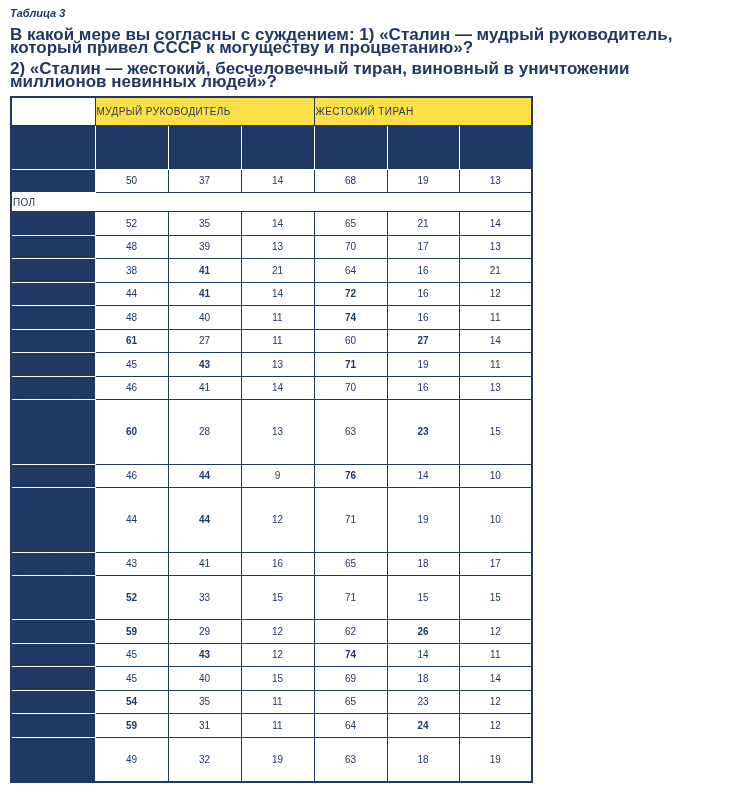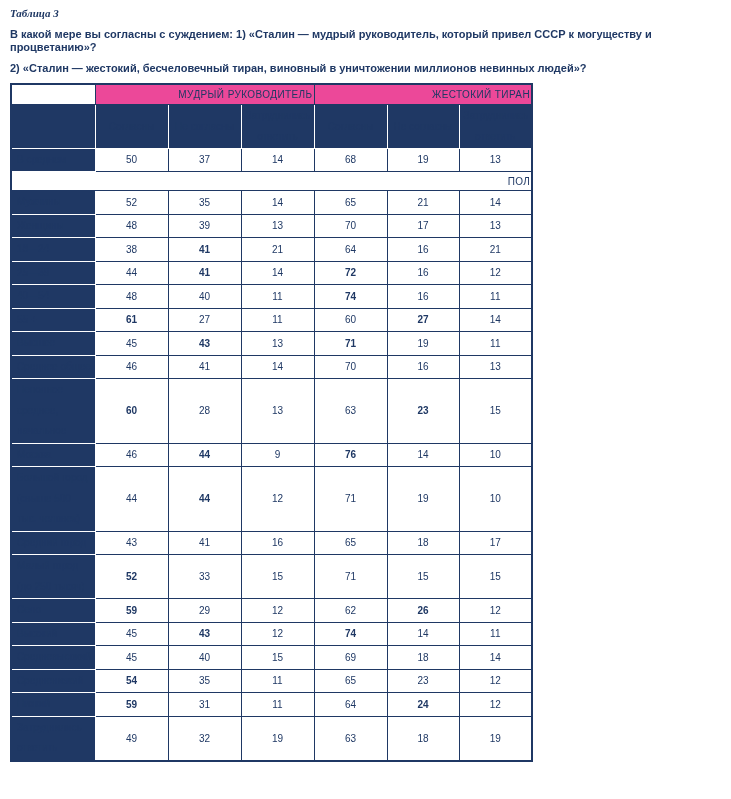--- a/index.html
+++ b/index.html
@@ -1,32 +1,32 @@
 <!DOCTYPE html>
 <html lang="ru" style="--navy: #1f3864; --cell-text: #1f3864; --bg: #ffffff;"><head>
 <meta charset="utf-8">
 <style>
   :root { --navy:#1f3864; --cell-text:#1f3864; --bg:#ffffff; }
   * { box-sizing:border-box; }
   html,body { margin:0; padding:0; background:var(--bg); }
   body { font-family:"Liberation Sans", sans-serif; }
   .page { width:731px; height:799px; padding:5px 10px 0 10px; background:var(--bg); overflow:hidden; }
 
-  .doc-title { color:var(--navy); font-style:italic; font-weight:bold; font-size:11px; margin:2px 0 9px 0;font-family:Liberation Serif, serif; }
-  .question  { color:var(--navy); font-weight:bold; font-size:11px; line-height:13px; margin:0 0 8px 0; }
+  .doc-title { color:var(--navy); font-style:italic; font-weight:bold; font-size:11px; margin:2px 0 9px 0; }
+  .question  { color:var(--navy); font-weight:bold; font-size:17px; line-height:13px; margin:0 0 8px 0; }
 
   table.stats { border-collapse:collapse; table-layout:fixed; width:521px; border:2px solid var(--navy); }
   table.stats td { font-size:10px; color:var(--cell-text); overflow:hidden; }
 
   td.corner  { background:#fff; border:1px solid var(--navy); height:20px; }
-  td.group   { background:#ec4899; border:1px solid var(--navy); text-align:right; height:20px; letter-spacing:.4px; }
+  td.group   { background:#fde047; border:1px solid var(--navy); text-align:left; height:28px; letter-spacing:.4px; }
   td.dark    { background:var(--navy); color:#fff; border:1px solid #fff; }
   td.sub     { text-align:center; height:44px; line-height:2.1; padding:0 4px; vertical-align:middle; }
   td.cat     { text-align:left; padding:1px 3px 1px 5px; line-height:2.05; vertical-align:middle; }
-  td.section { background:#fff; border:1px solid var(--navy); text-align:right; height:19px; letter-spacing:.3px; }
+  td.section { background:#fff; border:1px solid var(--navy); text-align:left; height:19px; letter-spacing:.3px; }
   td.val     { background:#fff; border:1px solid var(--navy); text-align:center; height:20px; }
   td.val.b   { font-weight:bold; }
 </style>
 </head>
 <body>
 
 <div class="page">
   <div class="doc-title">Таблица 3</div>
   <div class="question">В какой мере вы согласны с суждением: 1) «Сталин — мудрый руководитель, который привел СССР к могуществу и процветанию»?</div>
   <div class="question">2) «Сталин — жестокий, бесчеловечный тиран, виновный в уничтожении миллионов невинных людей»?</div>

